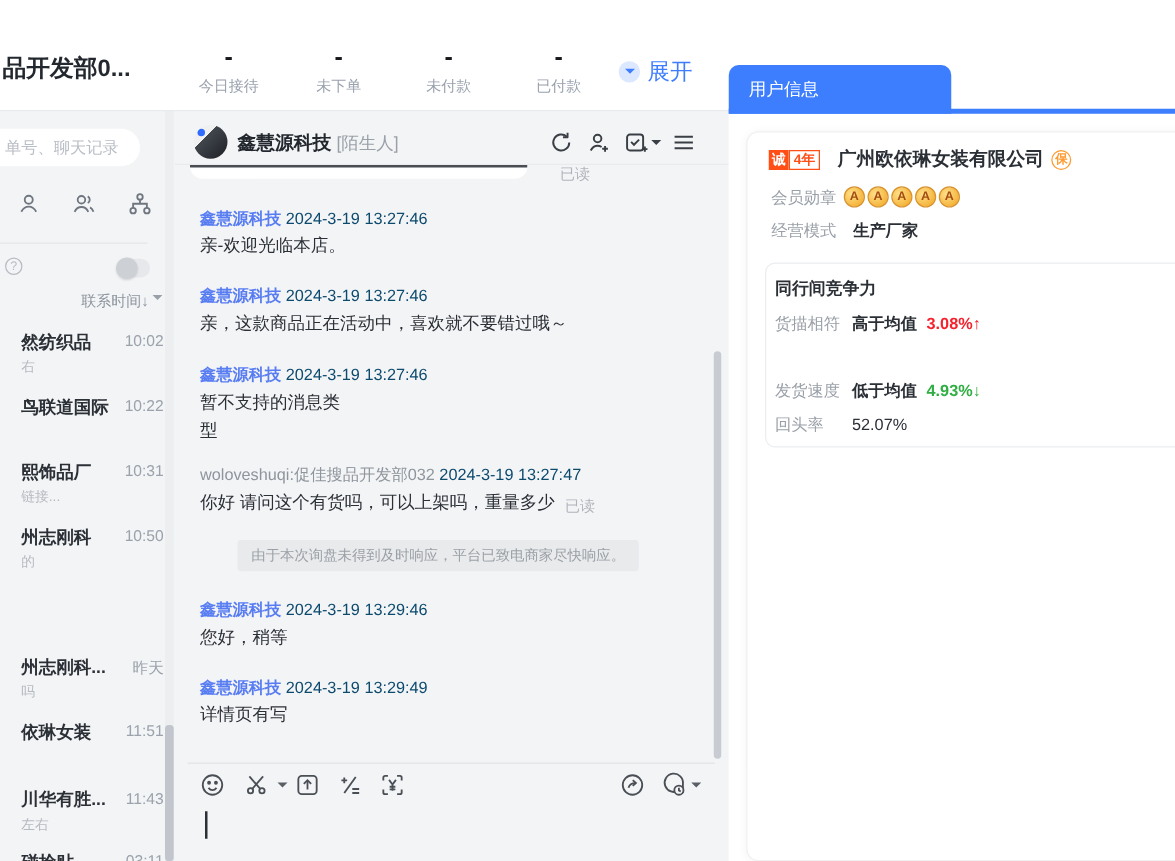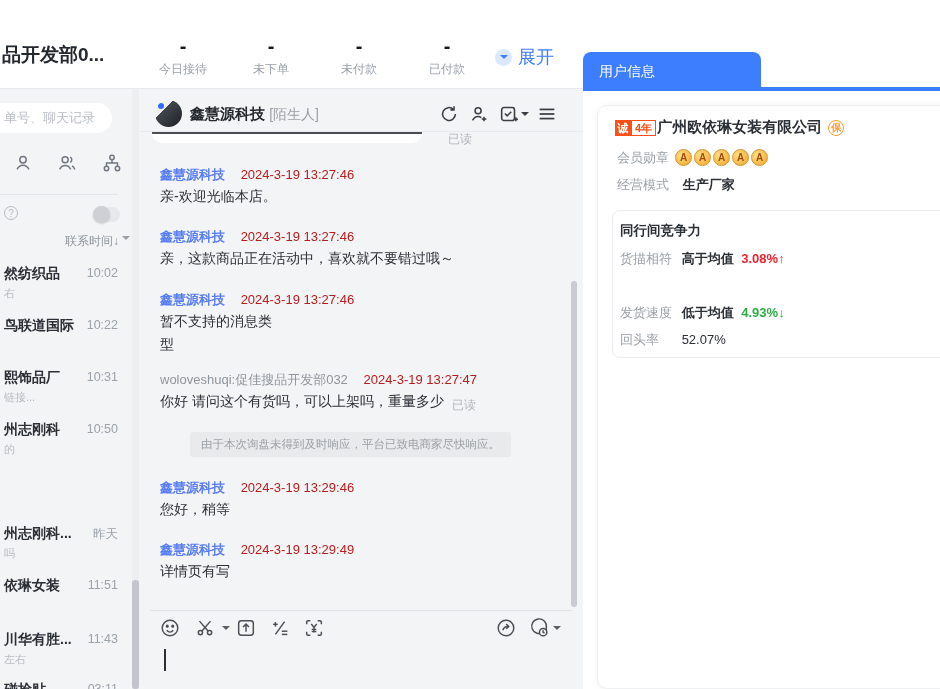--- a/index.html
+++ b/index.html
@@ -25,21 +25,21 @@
   .side-ico svg { width:22px; height:22px; }
   .side-div { left:0; top:194px; width:118px; height:1px; background:#e4e6e9; }
   .help-circle { left:4px; top:206px; width:14px; height:14px; border:1px solid #b8bcc2; border-radius:50%;
     font-size:10px; color:#b8bcc2; text-align:center; line-height:13px; }
   .toggle { left:93px; top:207px; width:27px; height:15px; background:#e6e8eb; border-radius:8px; }
   .toggle::before { content:""; position:absolute; left:0px; top:-1px; width:17px; height:17px;
     border-radius:50%; background:#cdd0d4; box-shadow:0 1px 2px rgba(0,0,0,.15); }
   .sort-row { left:0; top:233px; width:130px; text-align:right; font-size:12px; color:#8e959e; }
   .sort-caret { display:inline-block; width:0; height:0; border:4px solid transparent;
     border-top-color:#9aa0a8; margin-left:3px; vertical-align:1px; }
-  .contact { position:absolute; left:4px; width:133px; height:50px;padding-left:10px; }
+  .contact { position:absolute; left:17px; width:133px; height:50px;padding-left:10px; }
   .c-name { position:absolute; left:0; top:0; font-size:14px; font-weight:bold; color:#2b2f36; white-space:nowrap; }
   .c-time { position:absolute; right:19px; top:1px; font-size:12.5px; color:#9aa2ab; }
   .c-sub  { position:absolute; left:0; top:21px; font-size:11px; color:#b6bac0; white-space:nowrap; }
   .side-sb-track { left:132px; top:88px; width:7px; height:601px; background:#eceef0; }
   .side-sb-thumb { left:132px; top:580px; width:7px; height:109px; background:#c2c6cc; border-radius:3px; }
 
   
   .chat-bg { left:140px; top:88px; width:443px; height:601px; background:#f3f4f6; }
   .hdiv { left:0; top:88px; width:583px; height:1px; background:#e8eaed; }
   .stat { position:absolute; top:36px; width:80px; text-align:center; }
@@ -62,21 +62,21 @@
   .hdr-caret { left:521px; top:112px; width:0; height:0; border:4px solid transparent; border-top-color:#3a3f45; }
   .hdr-div { left:140px; top:131px; width:443px; height:1px; background:#e8eaed; }
 
   .scrolled-card { left:152px; top:132px; width:270px; height:11px; background:#fff;
     border-top:2px solid #4a4d52; border-radius:0 0 10px 10px; }
   .read-top { left:448px; top:131px; font-size:12px; color:#b0b4ba; }
 
   .msg-hdr { position:absolute; left:160px; font-size:13px; white-space:nowrap; }
   .msg-hdr .sender-blue { color:#587df2; font-weight:bold; }
   .msg-hdr .sender-grey { color:#8f959d; }
-  .msg-hdr .time { color:#b91c1c; margin-left:12px; }
+  .msg-hdr .time { color:#0c4a6e; margin-left:0; }
   .msg-body { position:absolute; left:160px; font-size:14px; color:#2b2f36; line-height:23px;
     white-space:pre-line; }
   .msg-read { position:absolute; left:452px; font-size:12px; color:#b0b4ba; }
   .sys-notice { left:190px; top:432px; background:#e9eaec; color:#9aa0a6; font-size:11.5px;
     padding:5px 11px; border-radius:3px; white-space:nowrap; }
 
   .chat-sb-thumb { left:571px; top:281px; width:6px; height:326px; background:#c8ccd2; border-radius:3px; }
 
   .tool-div { left:150px; top:610px; width:422px; height:1px; background:#e1e3e7; }
   .tool-ico { position:absolute; top:617px; width:22px; height:22px; color:#4a4f55; cursor:pointer; }
@@ -90,21 +90,21 @@
   .ui-tab { left:583px; top:52px; width:178px; height:39px; background:#3d7eff; border-radius:8px 8px 0 0;
     color:#fff; font-size:14px; display:flex; align-items:center; padding-left:16px; cursor:pointer; }
   .ui-tabline { left:583px; top:87px; width:357px; height:4px; background:#3d7eff; }
   .ui-card { left:597px; top:105px; width:360px; height:584px; background:#fff; border:1px solid #eff0f2;
     border-radius:10px; box-shadow:0 1px 8px rgba(0,0,0,.05); }
   .cert-row { left:615px; top:118px; display:flex; align-items:center; }
   .badge-cheng { width:16px; height:16px; background:#ff4f17; color:#fff; font-size:11px; font-weight:bold;
     text-align:center; line-height:16px; }
   .badge-years { height:16px; border:1px solid #ff4f17; color:#ff4f17; font-size:11px; font-weight:bold;
     line-height:14px; padding:0 3px; background:#fff; }
-  .company { margin-left:1px; font-size:15px; font-weight:bold; color:#2b2f36; white-space:nowrap; }
+  .company { margin-left:14px; font-size:15px; font-weight:bold; color:#2b2f36; white-space:nowrap; }
   .badge-bao { margin-left:6px; width:16px; height:16px; border:1.5px solid #ff9a2e; border-radius:50%;
     color:#ff9a2e; font-size:10px; text-align:center; line-height:14px; font-weight:bold; }
   .info-row { position:absolute; left:617px; font-size:13px; color:#9aa0a8; white-space:nowrap; }
   .info-row b { color:#2b2f36; font-weight:bold; margin-left:10px; }
   .medals { position:absolute; left:675px; top:149px; display:flex; gap:2px; }
   .medal { width:17px; height:17px; border-radius:50%; background:radial-gradient(circle at 35% 35%,#ffe08a,#f5b63f 70%);
     border:1px solid #d8922e; color:#a34c12; font-size:10px; font-weight:bold; text-align:center; line-height:15px; }
   .comp-card { left:612px; top:210px; width:345px; height:148px; border:1px solid #ecedf0; border-radius:8px; background:#fff; }
   .comp-title { left:620px; top:222px; font-size:13.5px; font-weight:bold; color:#2b2f36; }
   .comp-row { position:absolute; left:620px; width:320px; font-size:13px; white-space:nowrap; }

